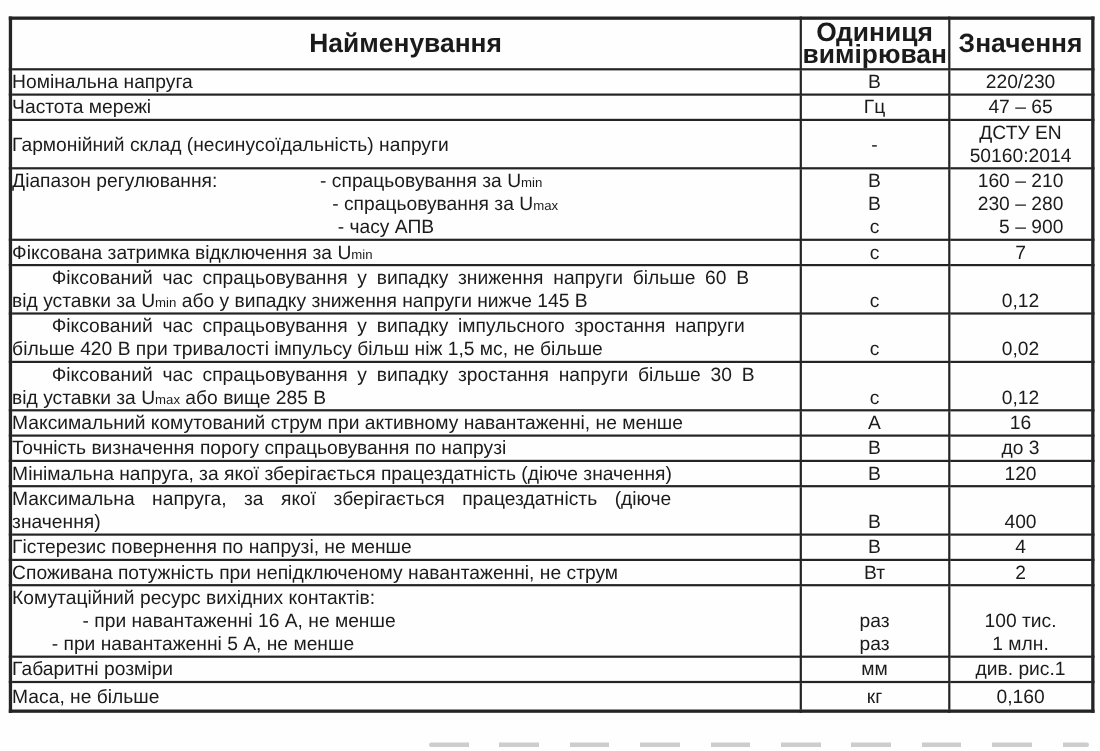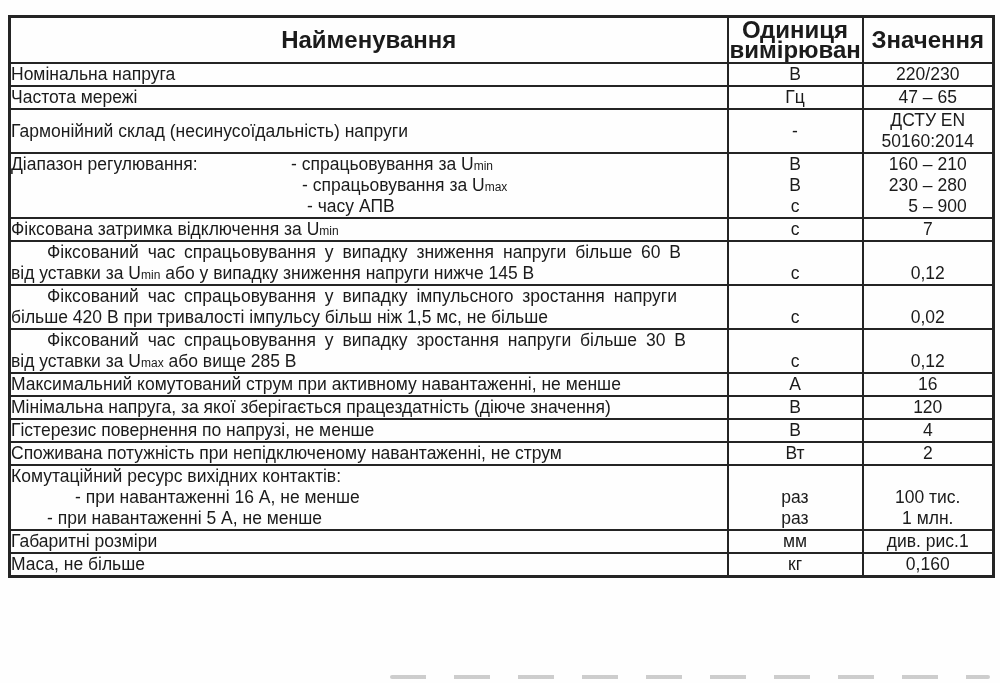--- a/index.html
+++ b/index.html
@@ -208,27 +208,52 @@
           </td>
           <td class="unit-cell">
             <div class="line">А</div>
           </td>
           <td class="value-cell">
             <div class="line">16</div>
           </td>
         </tr>
         <tr>
           <td class="name-cell">
+            <div class="line"><span>Точність визначення порогу спрацьовування по напрузі</span></div>
+          </td>
+          <td class="unit-cell">
+            <div class="line">В</div>
+          </td>
+          <td class="value-cell">
+            <div class="line">до 3</div>
+          </td>
+        </tr>
+        <tr>
+          <td class="name-cell">
             <div class="line"><span>Мінімальна напруга, за якої зберігається працездатність (діюче значення)</span></div>
           </td>
           <td class="unit-cell">
             <div class="line">В</div>
           </td>
           <td class="value-cell">
             <div class="line">120</div>
+          </td>
+        </tr>
+        <tr>
+          <td class="name-cell">
+            <div class="line"><span class="wide2">Максимальна напруга, за якої зберігається працездатність (діюче</span></div>
+            <div class="line"><span>значення)</span></div>
+          </td>
+          <td class="unit-cell">
+            <div class="line">&nbsp;</div>
+            <div class="line">В</div>
+          </td>
+          <td class="value-cell">
+            <div class="line">&nbsp;</div>
+            <div class="line">400</div>
           </td>
         </tr>
         <tr>
           <td class="name-cell">
             <div class="line"><span>Гістерезис повернення по напрузі, не менше</span></div>
           </td>
           <td class="unit-cell">
             <div class="line">В</div>
           </td>
           <td class="value-cell">

